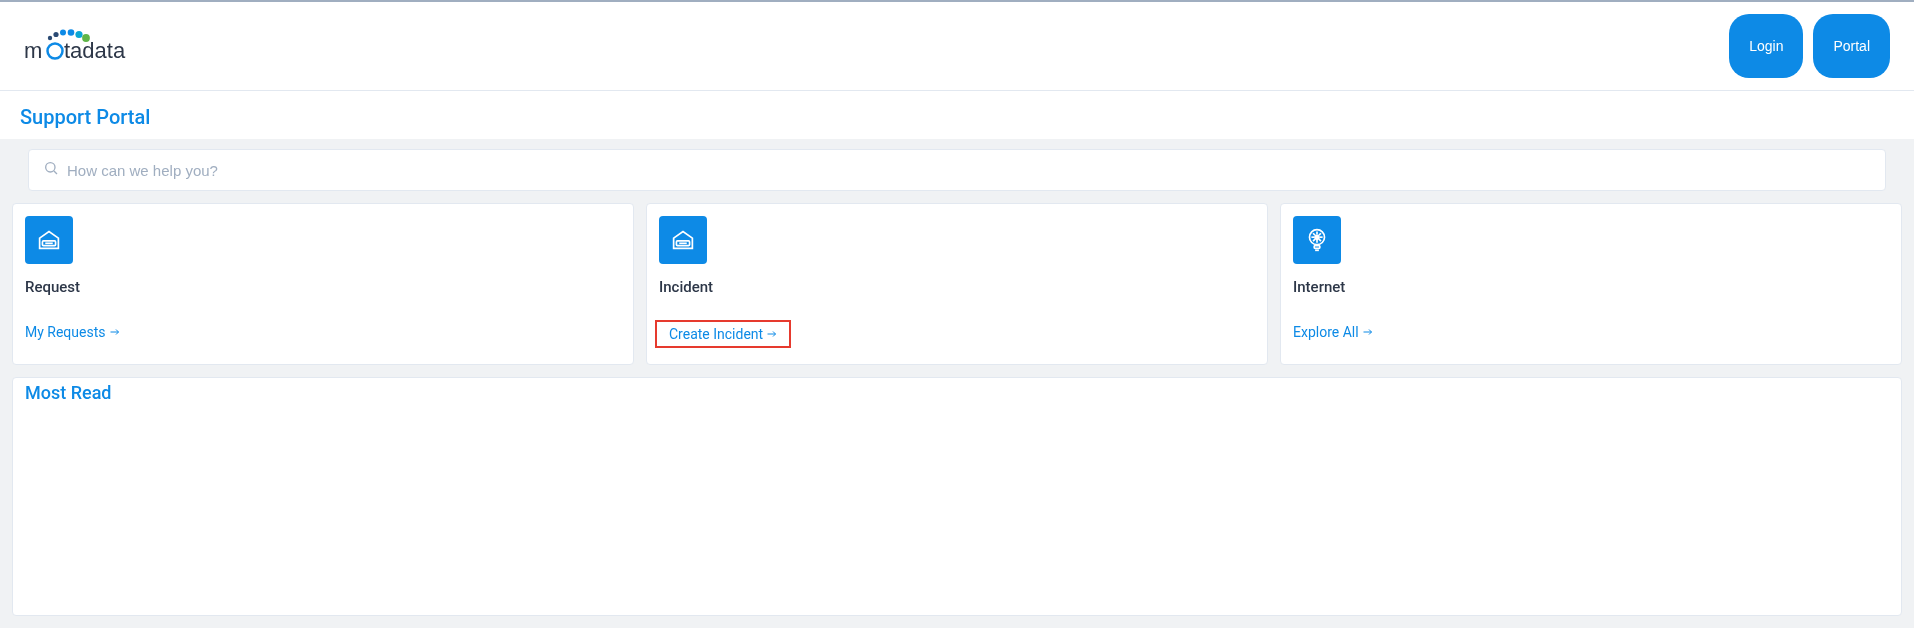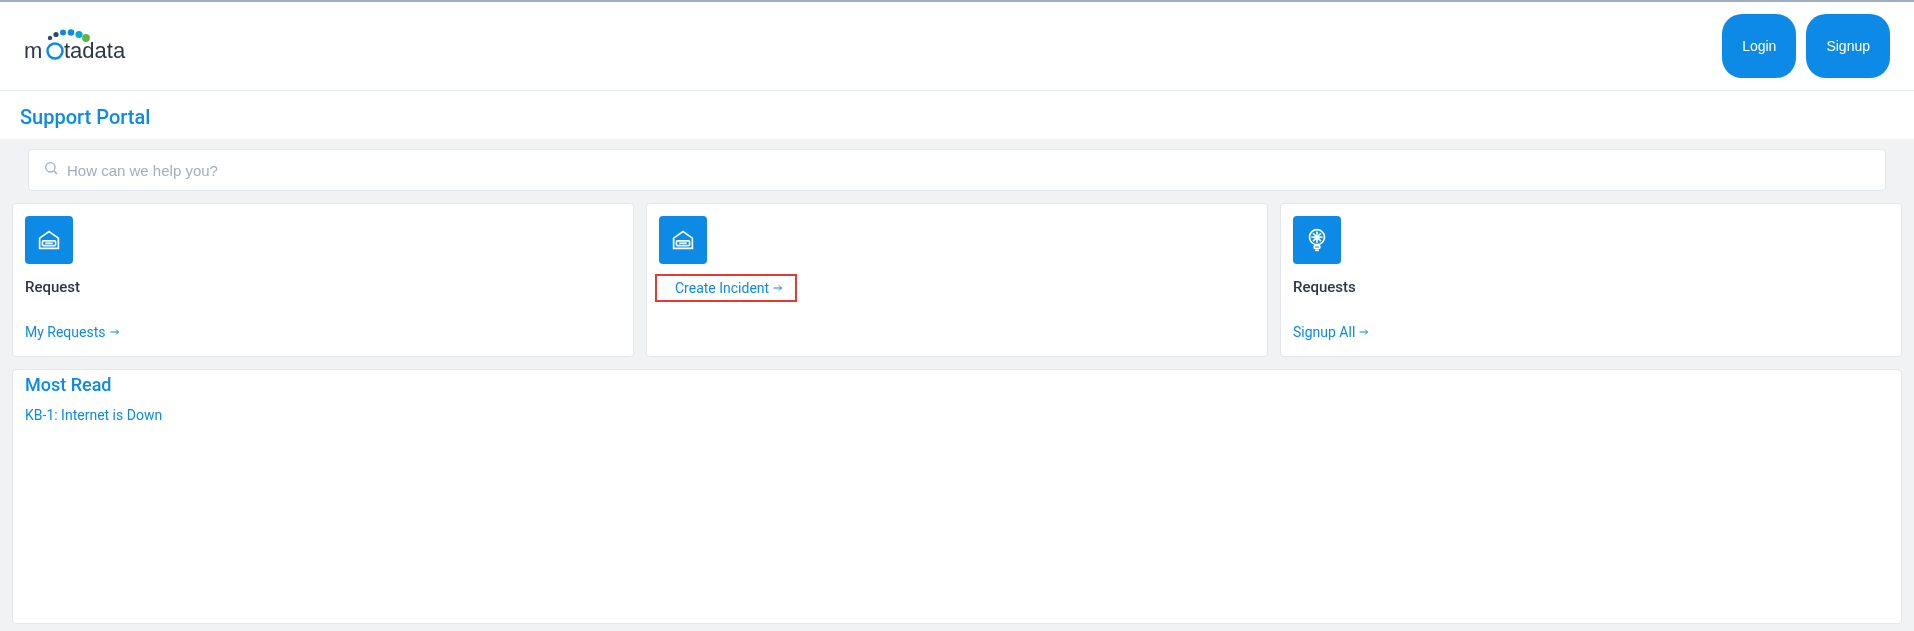--- a/index.html
+++ b/index.html
@@ -69,21 +69,21 @@
     .card-icon {
       width: 48px; height: 48px;
       background: #0d8ae6;
       border-radius: 4px;
       display: flex; align-items: center; justify-content: center;
       margin-bottom: 14px;
       color: #fff;
     }
     .card-title { font-size: 15px; color: #2d3748; font-weight: 500; margin-bottom: 28px; }
     .card-link { font-size: 14px; color: #0d8ae6; cursor: pointer; display: inline-flex; align-items: center; gap: 2px; }
-    .card-link-highlighted { border: 2px solid #e63a2e; padding: 4px 10px 4px 18px; display: inline-flex; width: fit-content; margin-left: -4px; margin-top: -4px;}
+    .card-link-highlighted { border: 2px solid #e63a2e; padding: 4px 10px 4px 12px; display: inline-flex; width: fit-content; margin-left: -4px; margin-top: -4px;}
 
     .arrow-icon { display: inline-flex; }
 
     .section {
       margin-top: 12px;
       background: #fff;
       border: 1px solid #e2e8f0;
       border-radius: 4px;
       padding: 4px 12px 200px;
     }
@@ -104,21 +104,21 @@
       <circle cx="47" cy="4.5" r="3.3" fill="#0d8ae6"></circle>
       <circle cx="55" cy="6.5" r="3.6" fill="#0aa7d4"></circle>
       <circle cx="62" cy="10" r="3.9" fill="#5fb548"></circle>
       <text x="0" y="30" font-family="Arial, sans-serif" font-size="22" font-weight="500" fill="#2d3748">m</text>
       <circle cx="31" cy="23" r="7.5" fill="none" stroke="#0d8ae6" stroke-width="2.5"></circle>
       <text x="40" y="30" font-family="Arial, sans-serif" font-size="22" font-weight="500" fill="#2d3748">tadata</text>
     </svg>
   </div>
   <div class="header-buttons">
     <button class="btn">Login</button>
-    <button class="btn">Signup</button>
+    <button class="btn">Portal</button>
   </div>
 </div>
 
 <div class="page-title">Support Portal</div>
 
 <div class="content">
   <div class="search-wrap">
     <div class="search-box">
       <span class="search-icon">
         <svg width="16" height="16" viewBox="0 0 24 24" fill="none" stroke="currentColor" stroke-width="2">
@@ -153,20 +153,21 @@
     </div>
 
     <div class="card">
       <div class="card-icon">
         <svg width="30" height="30" viewBox="0 0 32 32" fill="none" stroke="white" stroke-width="1.8">
           <path d="M6 14 L16 7 L26 14 L26 25 L6 25 Z"></path>
           <rect x="9" y="17" width="14" height="5" rx="1"></rect>
           <line x1="12" y1="19.5" x2="20" y2="19.5"></line>
         </svg>
       </div>
+      <div class="card-title">Incident</div>
       <div class="card-link-highlighted">
         <div class="card-link">
           <span>Create Incident</span>
           <span class="arrow-icon">
             <svg width="14" height="12" viewBox="0 0 24 24" fill="none" stroke="currentColor" stroke-width="2">
                 <line x1="3" y1="12" x2="19" y2="12"></line>
                 <polyline points="14 7 19 12 14 17"></polyline>
               </svg>
           </span>
         </div>
@@ -183,30 +184,29 @@
           <line x1="13" y1="13" x2="10" y2="13"></line>
           <line x1="19" y1="13" x2="22" y2="13"></line>
           <line x1="18.1" y1="10.9" x2="20.2" y2="8.8"></line>
           <line x1="13.9" y1="15.1" x2="11.8" y2="17.2"></line>
           <line x1="18.1" y1="15.1" x2="20.2" y2="17.2"></line>
           <line x1="13.9" y1="10.9" x2="11.8" y2="8.8"></line>
           <rect x="13" y="22" width="6" height="3" rx="1"></rect>
           <line x1="14" y1="27" x2="18" y2="27"></line>
         </svg>
       </div>
-      <div class="card-title">Requests</div>
+      <div class="card-title">Internet</div>
       <div class="card-link">
-        <span>Signup All</span>
+        <span>Explore All</span>
         <span class="arrow-icon">
           <svg width="14" height="12" viewBox="0 0 24 24" fill="none" stroke="currentColor" stroke-width="2">
               <line x1="3" y1="12" x2="19" y2="12"></line>
               <polyline points="14 7 19 12 14 17"></polyline>
             </svg>
         </span>
       </div>
     </div>
   </div>
 
   <div class="section">
     <div class="section-title">Most Read</div>
-    <div class="section-link">KB-1: Internet is Down</div>
   </div>
 </div>
 
 </body></html>

